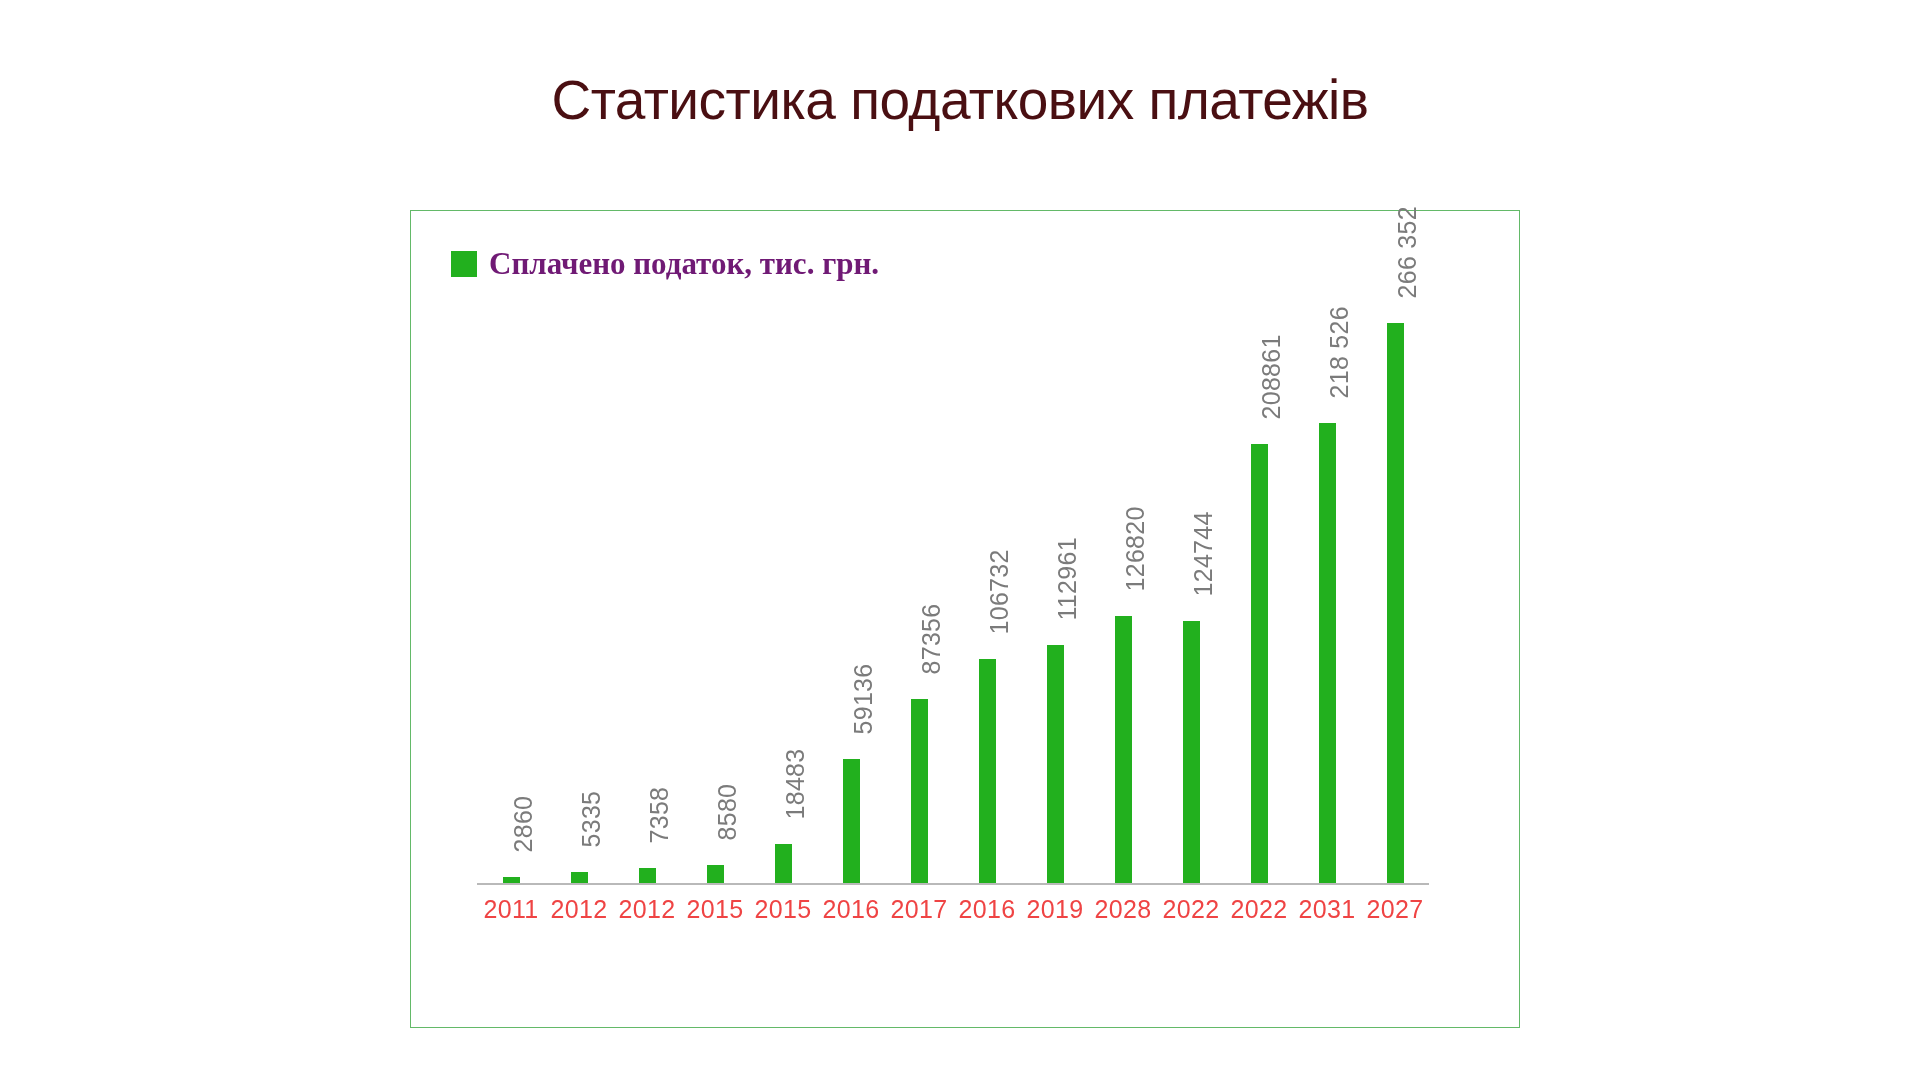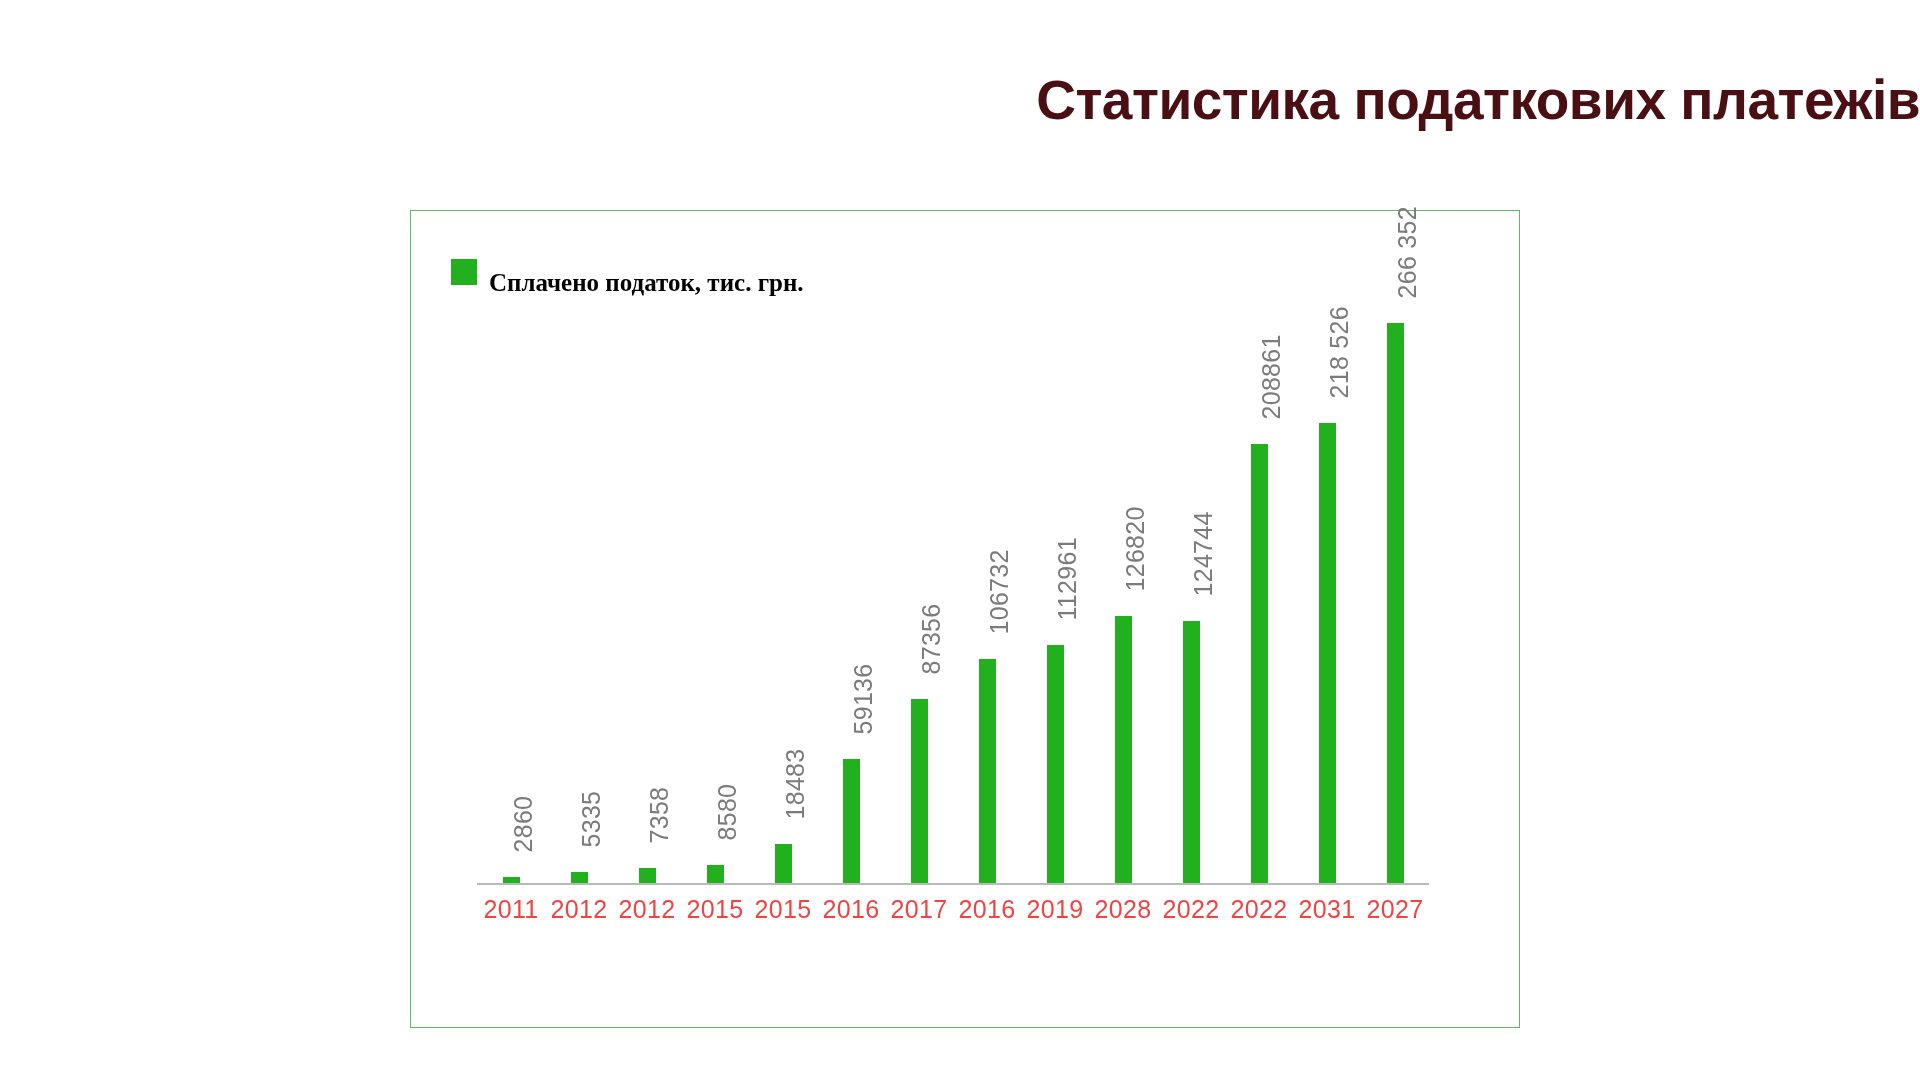--- a/index.html
+++ b/index.html
@@ -19,23 +19,23 @@
     width: 1920px;
     height: 1080px;
     background: #ffffff;
   }
 
   .page-title {
     position: absolute;
     top: 68px;
     left: 0;
     width: 1920px;
-    text-align: right;
-    font-family: "Liberation Sans", sans-serif;
-    font-weight: bold;
+    text-align: center;
+    font-family: "Liberation Sans", sans-serif;
+    font-weight: normal;
     font-size: 55px;
     letter-spacing: -0.5px;
     color: #4a0f12;
     white-space: nowrap;
   }
 
   .chart-frame {
     position: absolute;
     left: 410px;
     top: 210px;
@@ -55,25 +55,24 @@
     gap: 12px;
   }
   .legend-swatch {
     width: 26px;
     height: 26px;
     background: #22b01e;
     display: inline-block;
   }
   .legend-label {
     font-family: "Liberation Serif", serif;
-    font-size: 25px;
+    font-size: 31px;
     font-weight: bold;
-    color: #000000;
+    color: #701a75;
     white-space: nowrap;
-    margin-top: 23px;
   }
 
   .plot {
     position: absolute;
     left: 48px;
     top: 80px;
     right: 48px;
     bottom: 80px;
   }
 

